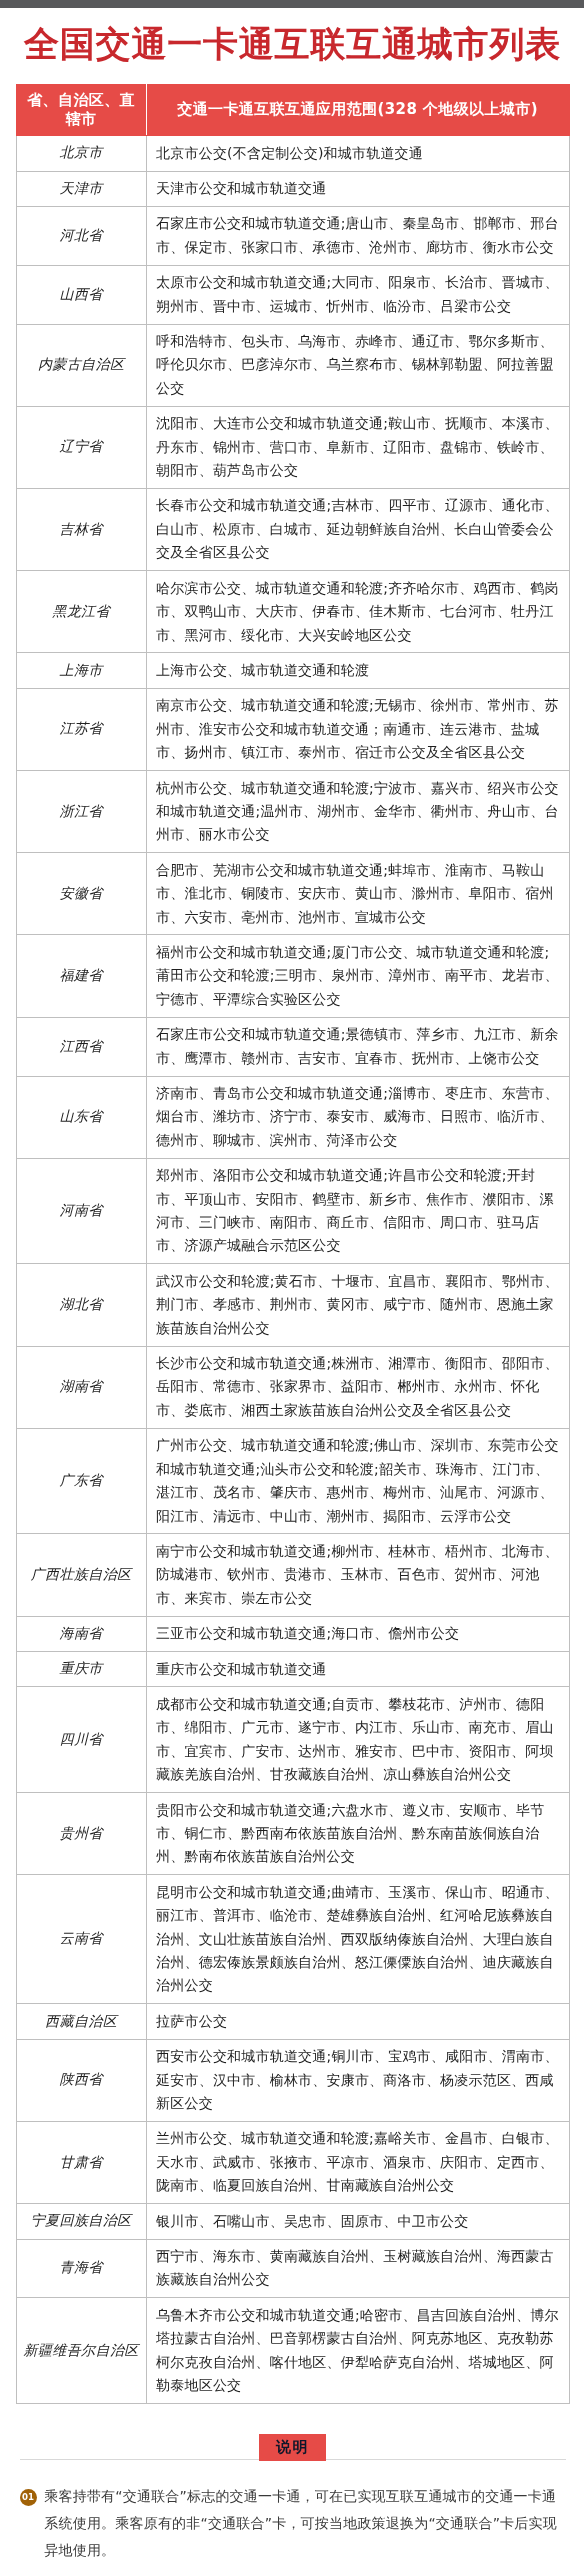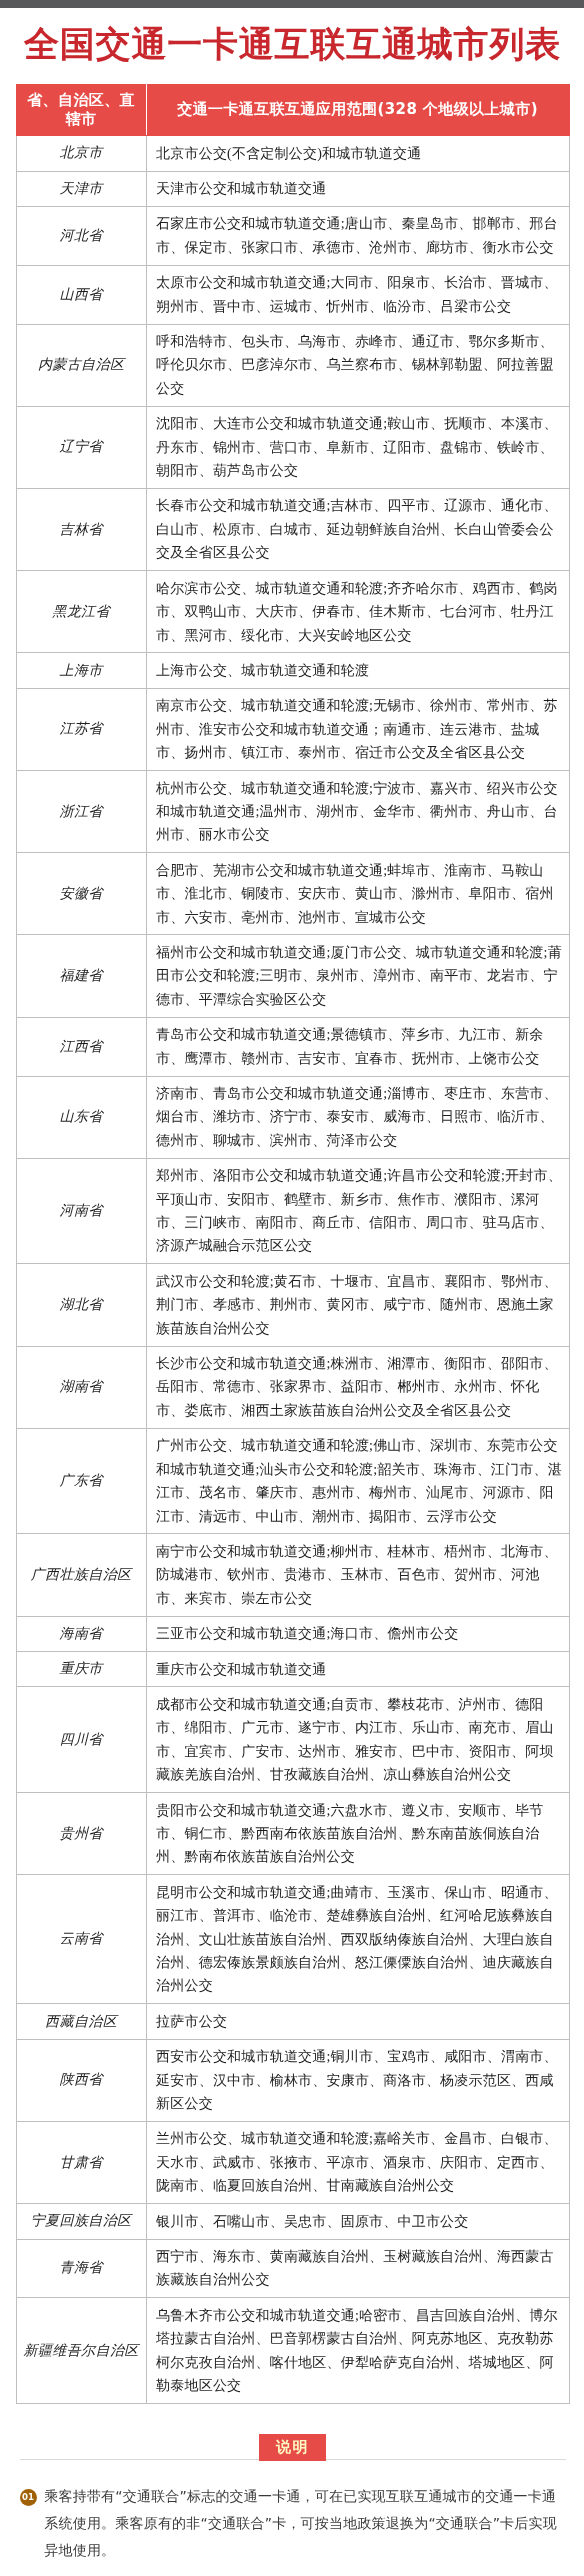--- a/index.html
+++ b/index.html
@@ -50,34 +50,33 @@
     text-align: center;
     font-size: 15px;
     padding: 4.7px 1.6px;
     letter-spacing: 0.4px;
     font-style: italic;
   }
   td.scope-cell {
     padding: 5.5px 6.2px 5.5px 9.4px;
     line-height: 23.4px;
     letter-spacing: 0.2px;
-    font-family: Liberation Serif, serif;
   }
 
   .notes-section { margin: 30px 19.5px 0 19.5px; }
   .notes-head { text-align: center; position: relative; height: 26px; }
   .notes-head .rule {
     position: absolute; left: 0; right: 0; bottom: 0px;
     border-top: 0.8px solid #d9d9d9; height: 0;
   }
   .notes-badge {
     position: relative;
     display: inline-block;
     background: #e64b47;
-    color: #fef9c3;
+    color: #0f172a;
     font-size: 15px;
     font-weight: bold;
     padding: 3.9px 17px;
     letter-spacing: 1.6px;
     z-index: 2;
   }
   .notes-list { padding: 23.4px 0 4.7px 0; }
   .note-item { display: flex; align-items: flex-start; margin-bottom: 12.5px; }
   .note-num {
     flex: 0 0 auto;
@@ -173,21 +172,21 @@
     <td class="scope-cell">合肥市、芜湖市公交和城市轨道交通;蚌埠市、淮南市、马鞍山市、淮北市、铜陵市、安庆市、黄山市、滁州市、阜阳市、宿州市、六安市、亳州市、池州市、宣城市公交</td>
   </tr>
 
   <tr>
     <td class="region-cell">福建省</td>
     <td class="scope-cell">福州市公交和城市轨道交通;厦门市公交、城市轨道交通和轮渡;莆田市公交和轮渡;三明市、泉州市、漳州市、南平市、龙岩市、宁德市、平潭综合实验区公交</td>
   </tr>
 
   <tr>
     <td class="region-cell">江西省</td>
-    <td class="scope-cell">青岛市公交和城市轨道交通;景德镇市、萍乡市、九江市、新余市、鹰潭市、赣州市、吉安市、宜春市、抚州市、上饶市公交</td>
+    <td class="scope-cell">石家庄市公交和城市轨道交通;景德镇市、萍乡市、九江市、新余市、鹰潭市、赣州市、吉安市、宜春市、抚州市、上饶市公交</td>
   </tr>
 
   <tr>
     <td class="region-cell">山东省</td>
     <td class="scope-cell">济南市、青岛市公交和城市轨道交通;淄博市、枣庄市、东营市、烟台市、潍坊市、济宁市、泰安市、威海市、日照市、临沂市、德州市、聊城市、滨州市、菏泽市公交</td>
   </tr>
 
   <tr>
     <td class="region-cell">河南省</td>
     <td class="scope-cell">郑州市、洛阳市公交和城市轨道交通;许昌市公交和轮渡;开封市、平顶山市、安阳市、鹤壁市、新乡市、焦作市、濮阳市、漯河市、三门峡市、南阳市、商丘市、信阳市、周口市、驻马店市、济源产城融合示范区公交</td>

